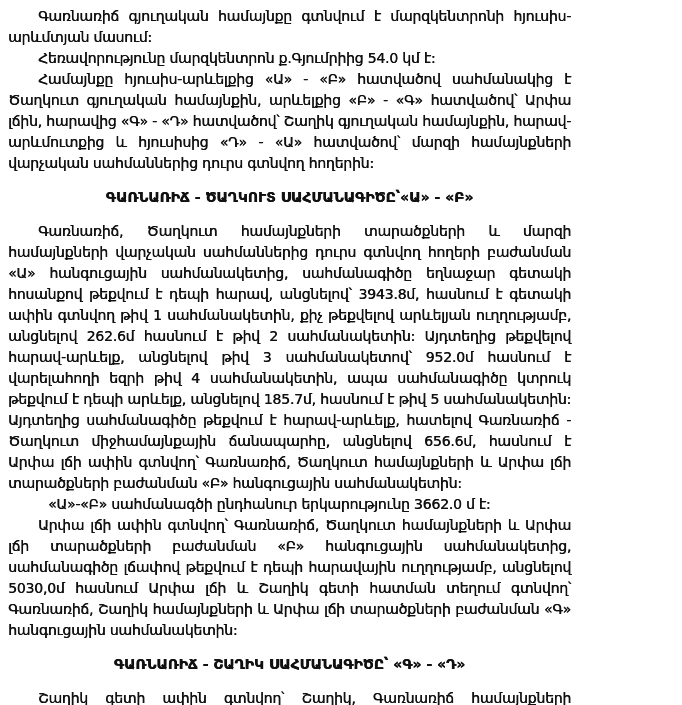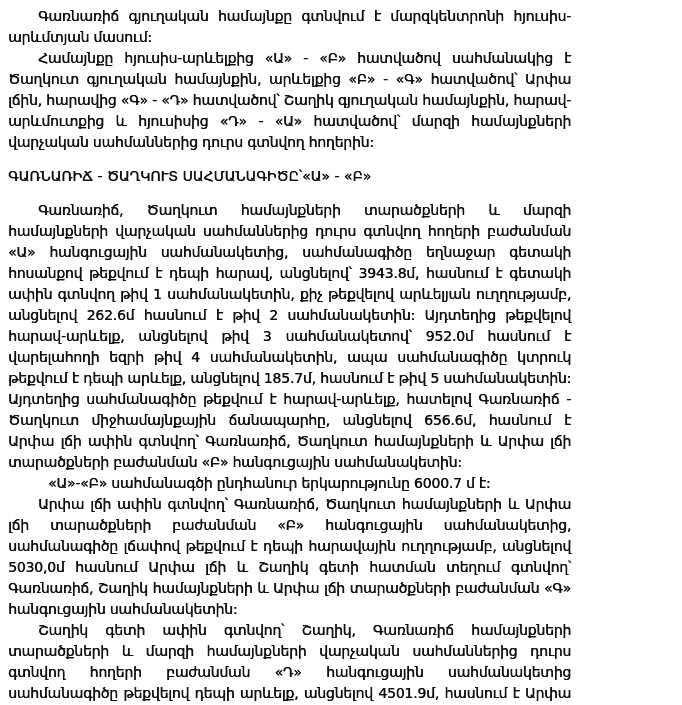--- a/index.html
+++ b/index.html
@@ -29,36 +29,38 @@
   }
   .para {
     text-align: justify;
     text-indent: 30px;
   }
   .summary {
     text-indent: 40px;
     text-align: left;
   }
   .heading {
-    text-align: left;
+    text-align: center;
     text-indent: 0;
-    font-weight: normal;
+    font-weight: bold;
     margin: 13px 0 13px 0;
     letter-spacing: 0;
   }
 </style>
 </head>
 <body>
 
 <div class="page">
 
   <p class="para">Գառնառիճ գյուղական համայնքը գտնվում է մարզկենտրոնի հյուսիս-արևմտյան մասում:</p>
+  <p class="para">Հեռավորությունը մարզկենտրոն ք.Գյումրիից 54.0 կմ է:</p>
   <p class="para">Համայնքը հյուսիս-արևելքից «Ա» - «Բ» հատվածով սահմանակից է Ծաղկուտ գյուղական համայնքին, արևելքից «Բ» - «Գ» հատվածով՝ Արփա լճին, հարավից «Գ» - «Դ» հատվածով՝ Շաղիկ գյուղական համայնքին, հարավ-արևմուտքից և հյուսիսից «Դ» - «Ա» հատվածով՝ մարզի համայնքների վարչական սահմաններից դուրս գտնվող հողերին:</p>
 
   <p class="heading">ԳԱՌՆԱՌԻՃ - ԾԱՂԿՈՒՏ ՍԱՀՄԱՆԱԳԻԾԸ՝«Ա» - «Բ»</p>
   <p class="para">Գառնառիճ, Ծաղկուտ համայնքների տարածքների և մարզի համայնքների վարչական սահմաններից դուրս գտնվող հողերի բաժանման «Ա» հանգուցային սահմանակետից, սահմանագիծը եղնաջար գետակի հոսանքով թեքվում է դեպի հարավ, անցնելով՝ 3943.8մ, հասնում է գետակի ափին գտնվող թիվ 1 սահմանակետին, քիչ թեքվելով արևելյան ուղղությամբ, անցնելով 262.6մ հասնում է թիվ 2 սահմանակետին: Այդտեղից թեքվելով հարավ-արևելք, անցնելով թիվ 3 սահմանակետով՝ 952.0մ հասնում է վարելահողի եզրի թիվ 4 սահմանակետին, ապա սահմանագիծը կտրուկ թեքվում է դեպի արևելք, անցնելով 185.7մ, հասնում է թիվ 5 սահմանակետին: Այդտեղից սահմանագիծը թեքվում է հարավ-արևելք, հատելով Գառնառիճ - Ծաղկուտ միջհամայնքային ճանապարհը, անցնելով 656.6մ, հասնում է Արփա լճի ափին գտնվող՝ Գառնառիճ, Ծաղկուտ համայնքների և Արփա լճի տարածքների բաժանման «Բ» հանգուցային սահմանակետին:</p>
-  <p class="summary">«Ա»-«Բ» սահմանագծի ընդհանուր երկարությունը 6000.7 մ է:</p>
+  <p class="summary">«Ա»-«Բ» սահմանագծի ընդհանուր երկարությունը 3662.0 մ է:</p>
 
   <p class="para">Արփա լճի ափին գտնվող՝ Գառնառիճ, Ծաղկուտ համայնքների և Արփա լճի տարածքների բաժանման «Բ» հանգուցային սահմանակետից, սահմանագիծը լճափով թեքվում է դեպի հարավային ուղղությամբ, անցնելով 5030,0մ հասնում Արփա լճի և Շաղիկ գետի հատման տեղում գտնվող՝ Գառնառիճ, Շաղիկ համայնքների և Արփա լճի տարածքների բաժանման «Գ» հանգուցային սահմանակետին:</p>
 
+  <p class="heading">ԳԱՌՆԱՌԻՃ - ՇԱՂԻԿ ՍԱՀՄԱՆԱԳԻԾԸ՝ «Գ» - «Դ»</p>
   <p class="para">Շաղիկ գետի ափին գտնվող՝ Շաղիկ, Գառնառիճ համայնքների տարածքների և մարզի համայնքների վարչական սահմաններից դուրս գտնվող հողերի բաժանման «Դ» հանգուցային սահմանակետից սահմանագիծը թեքվելով դեպի արևելք, անցնելով 4501.9մ, հասնում է Արփա լճի և Շաղիկ գետի հատման տեղում գտնվող՝ Գառնառիճ, Շաղիկ համայնքների և Արփա լճի տարածքների բաժանման «Գ» հանգուցային սահմանակետին:</p>
 
 </div>
 
 </body></html>

